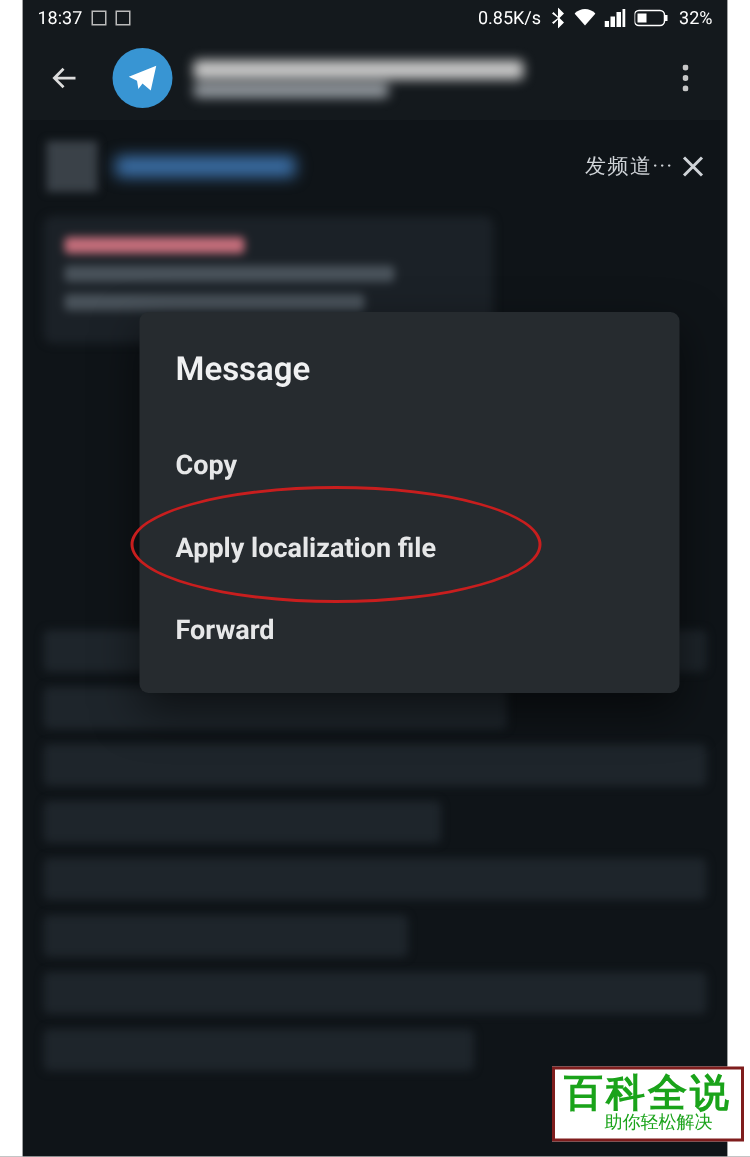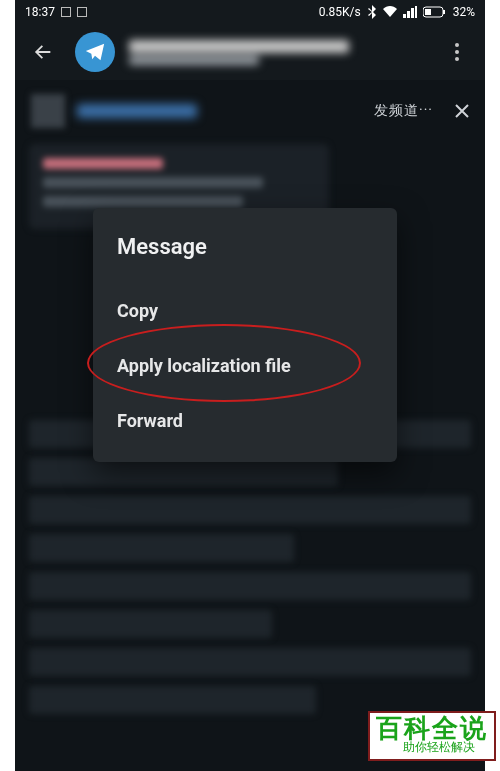--- a/index.html
+++ b/index.html
@@ -36,58 +36,58 @@
     position: relative; padding: 8px 0 0 0; height: calc(100% - 80px);
     background: #0f1418;
   }
   .pinned {
     display: flex; align-items: center; justify-content: space-between;
     padding: 6px 14px 10px 16px;
   }
   .pinned .left { display: flex; align-items: center; gap: 12px; }
   .thumb { width: 34px; height: 34px; background: #3a4148; filter: blur(3px); }
   .pinned-text { filter: blur(5px); width: 120px; height: 14px; background: #3b6fa7; border-radius: 3px; }
-  .pinned-right { display: flex; align-items: flex-start; gap: 20px; }
+  .pinned-right { display: flex; align-items: flex-start; gap: 4px; }
   .pinned-label { font-size: 14px; color: #cfd3d7; letter-spacing: 1px; }
   .close-x { color: #cfd3d7; font-size: 22px; }
   .msg-bubble {
     margin: 6px 14px 12px 14px; width: 300px; padding: 14px; border-radius: 6px;
     background: #1b2127; filter: blur(3px);
   }
   .bl { height: 11px; background: #49525a; border-radius: 3px; margin-bottom: 8px; }
   .bl.w1 { width: 120px; background: #c36d7a; }
   .bl.w2 { width: 220px; }
   .bl.w3 { width: 200px; }
   .chat-filler { position:absolute; left:14px; right:14px; bottom:90px; top:340px; }
   .dark-row { height: 28px; margin-bottom: 10px; border-radius: 4px; background:#1e252b; filter: blur(3px); }
   .section-date { text-align:center; color:#9aa0a6; font-size:13px; filter: blur(3px); margin-top:8px; }
   
   .dialog {
-    position: absolute; left: 78px; top: 208px; width: 304px;
+    position: absolute; left: 78px; top: 208px; width: 360px;
     background: #262b2f; border-radius: 6px; padding: 26px 24px 14px 24px;
     box-shadow: 0 12px 30px rgba(0,0,0,.55);
     color: #e9ebec; z-index: 5;
   }
   .dialog-title { font-size: 22px; font-weight: 600; margin-bottom: 24px; color: #f0f1f2; }
   .dialog-item {
     font-size: 18px; font-weight: 700; padding: 17px 0; color: #e6e7e8; cursor: pointer;
   }
   
   .highlight {
     position: absolute; left: 72px; top: 324px; width: 274px; height: 78px;
     border: 2px solid #c81e1e; border-radius: 50% / 50%; z-index: 6; pointer-events:none;
   }
   
   .watermark {
     position: absolute; right: 4px; bottom: 10px; z-index: 10;
     background: #fff; border: 2px solid #7f1d1d; padding: 2px 6px 4px 6px;
     display: flex; flex-direction: column; align-items: center; line-height: 1.05;
   }
   .wm-main { color: #1aa31a; font-size: 26px; font-weight: 700; letter-spacing: 2px; font-family: "SimHei","Microsoft YaHei",sans-serif; }
-  .wm-sub { color: #1aa31a; font-size: 12px; font-family: Liberation Mono, monospace; margin-left: 14px; }
+  .wm-sub { color: #1aa31a; font-size: 12px; font-family: Liberation Sans, sans-serif; margin-left: 14px; }
   svg { display: block; }
 </style>
 </head>
 <body>
 
 <div class="screen">
 
   <div class="statusbar">
     <div class="left">
       <span>18:37</span>

